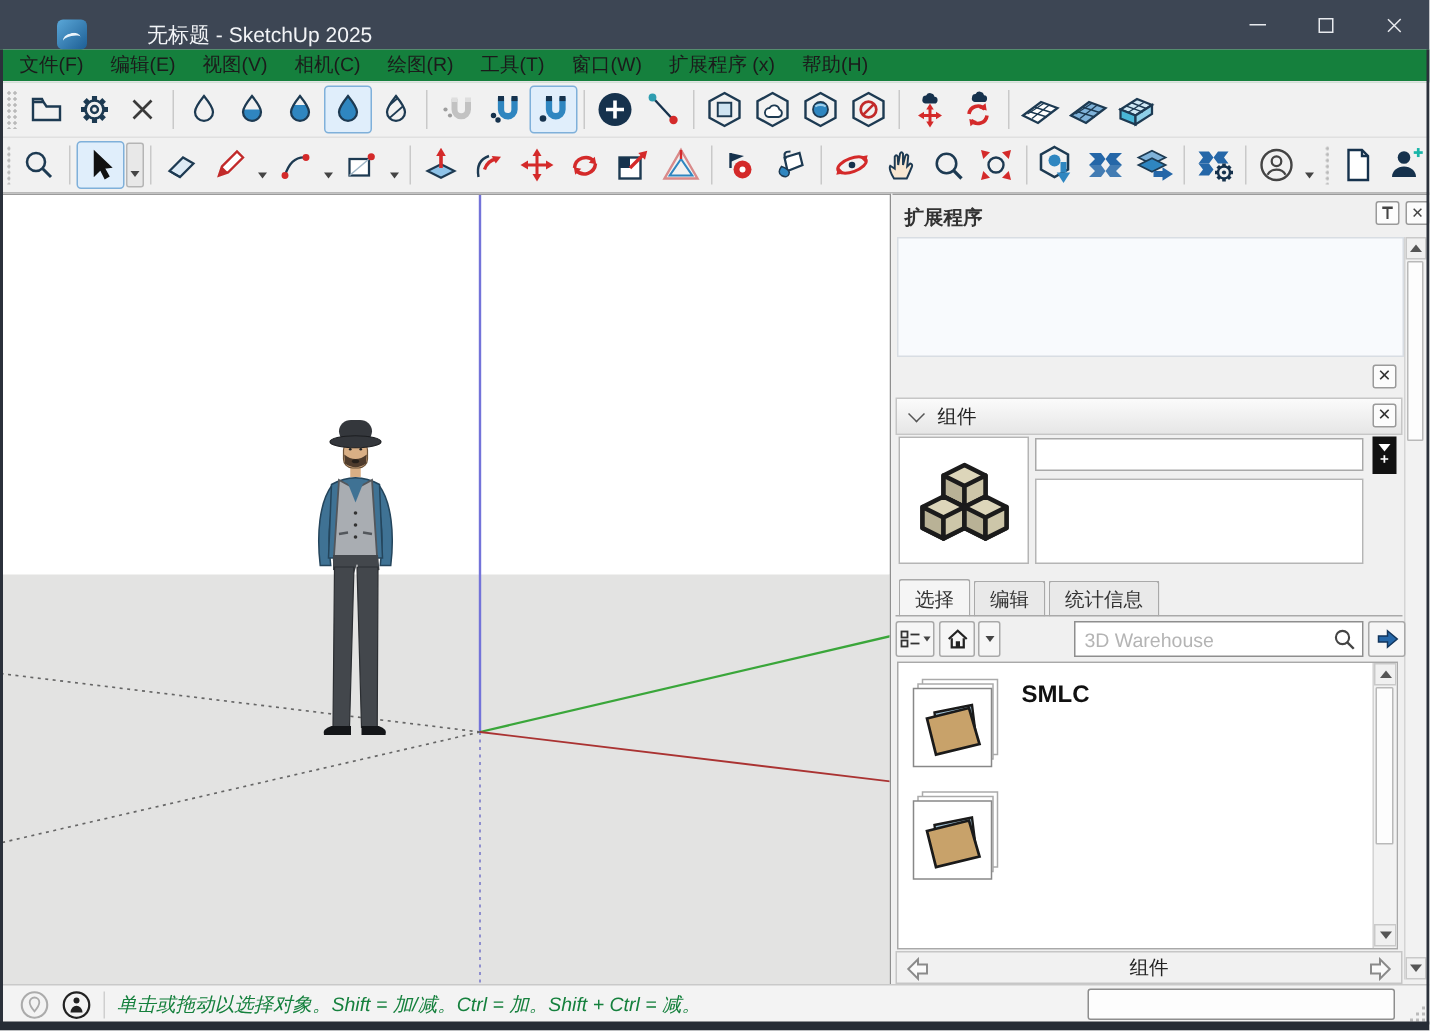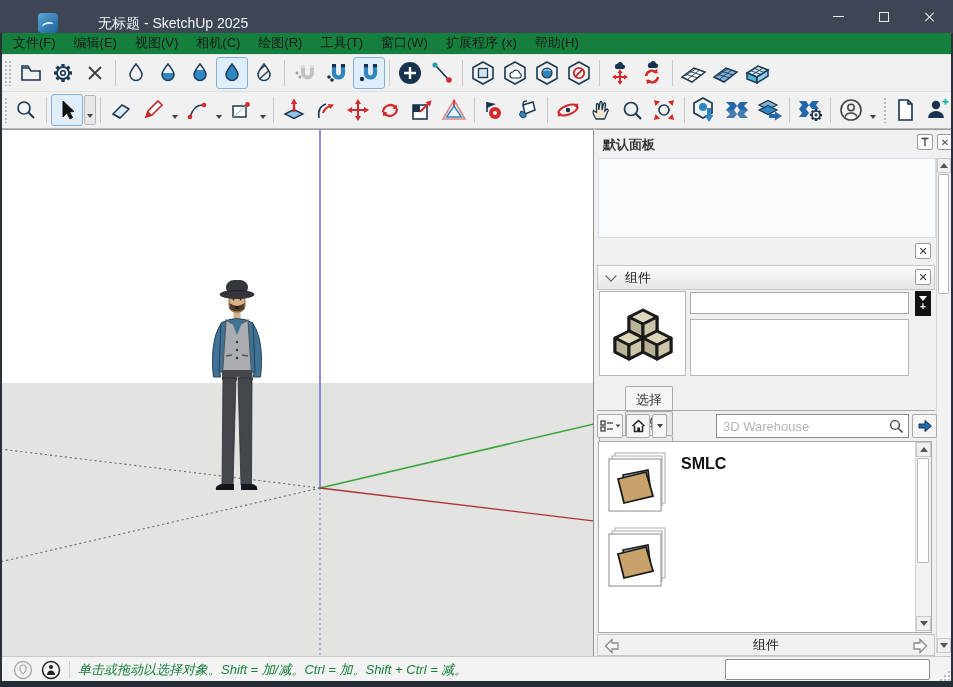--- a/index.html
+++ b/index.html
@@ -51,21 +51,21 @@
   .chev.down { transform:rotate(45deg); margin-top:-3px; }
   .sec-close { position:absolute; right:6px; top:4px; width:16px; height:16px; border:1px solid #9a9a9a; background:#fcfcfc; border-radius:2px; display:flex; align-items:center; justify-content:center; color:#333; font-size:11px; line-height:1; }
 
   .comp-thumb { position:absolute; left:4px; top:161px; width:87px; height:85px; background:#fff; border:1px solid #b5b5b5; display:flex; align-items:center; justify-content:center; }
   .comp-name { position:absolute; left:95px; top:162px; width:219px; height:22px; border:1px solid #a9a9a9; background:#fff; font-size:12px; padding:0 4px; font-family:"Liberation Sans",sans-serif; }
   .pane-btn { position:absolute; left:320px; top:161px; width:16px; height:25px; background:#111; display:flex; flex-direction:column; align-items:center; justify-content:center; gap:2px; }
   .pane-btn .tri { width:0; height:0; border-left:4px solid transparent; border-right:4px solid transparent; border-top:5px solid #fff; }
   .pane-btn .plus { color:#fff; font-size:10px; line-height:8px; font-weight:bold; }
   .comp-desc { position:absolute; left:95px; top:189px; width:219px; height:57px; border:1px solid #b5b5b5; background:#fff; }
 
-  .tabs { position:absolute; left:4px; top:256px; height:25px; display:flex; align-items:flex-end;flex-direction:column; }
+  .tabs { position:absolute; left:4px; top:256px; height:25px; display:flex; align-items:flex-end; }
   .tab { height:24px; padding:0 10px; line-height:24px; border:1px solid #a9a9a9; border-bottom:none; background:#e9e9e9; color:#333; margin-right:2px; border-radius:2px 2px 0 0; }
   .tab.active { background:#f5f5f5; height:25px; line-height:25px; }
   .tab-underline { position:absolute; left:2px; top:280px; width:338px; height:1px; background:#a9a9a9; }
 
   .comp-toolbar { position:absolute; left:2px; top:283px; width:340px; height:26px; display:flex; align-items:center; }
   .small-btn { height:24px; border:1px solid #a9a9a9; background:#f6f6f6; display:flex; align-items:center; justify-content:center; border-radius:2px; flex:none; }
   .search-wrap { position:relative; flex:1; height:24px; margin-left:3px;padding-left:46px; }
   .search-input { width:100%; height:24px; border:1px solid #8e8e8e; padding:0 22px 0 6px; font-size:13px; color:#333; background:#fff; font-family:"Liberation Sans",sans-serif; }
   .search-input::placeholder { color:#b4b4b4; }
 
@@ -576,21 +576,21 @@
         <circle cx="233.5" cy="169.5" r="0.9" fill="#222"></circle>
           <circle cx="240.5" cy="169.5" r="0.9" fill="#222"></circle>
         <rect x="226" y="150" width="22" height="15" rx="8" fill="#34373c"></rect>
         <ellipse cx="237" cy="164.5" rx="17" ry="4" fill="#34373c" stroke="#1c1e21" stroke-width="0.8"></ellipse>
       </g>
     </svg>
   </div>
 
   <div class="tray">
     <div class="tray-header">
-      <span class="tray-title">默认面板</span>
+      <span class="tray-title">扩展程序</span>
     </div>
     <div class="mini-btn" style="left:322px;">
       <svg width="10" height="10">
           <line x1="5" y1="1.5" x2="5" y2="9" stroke="#444" stroke-width="1.4"></line>
           <line x1="1.5" y1="1.5" x2="8.5" y2="1.5" stroke="#444" stroke-width="1.6"></line>
         </svg>
     </div>
     <div class="mini-btn" style="left:342px;">
         <span>✕</span>
       </div>

